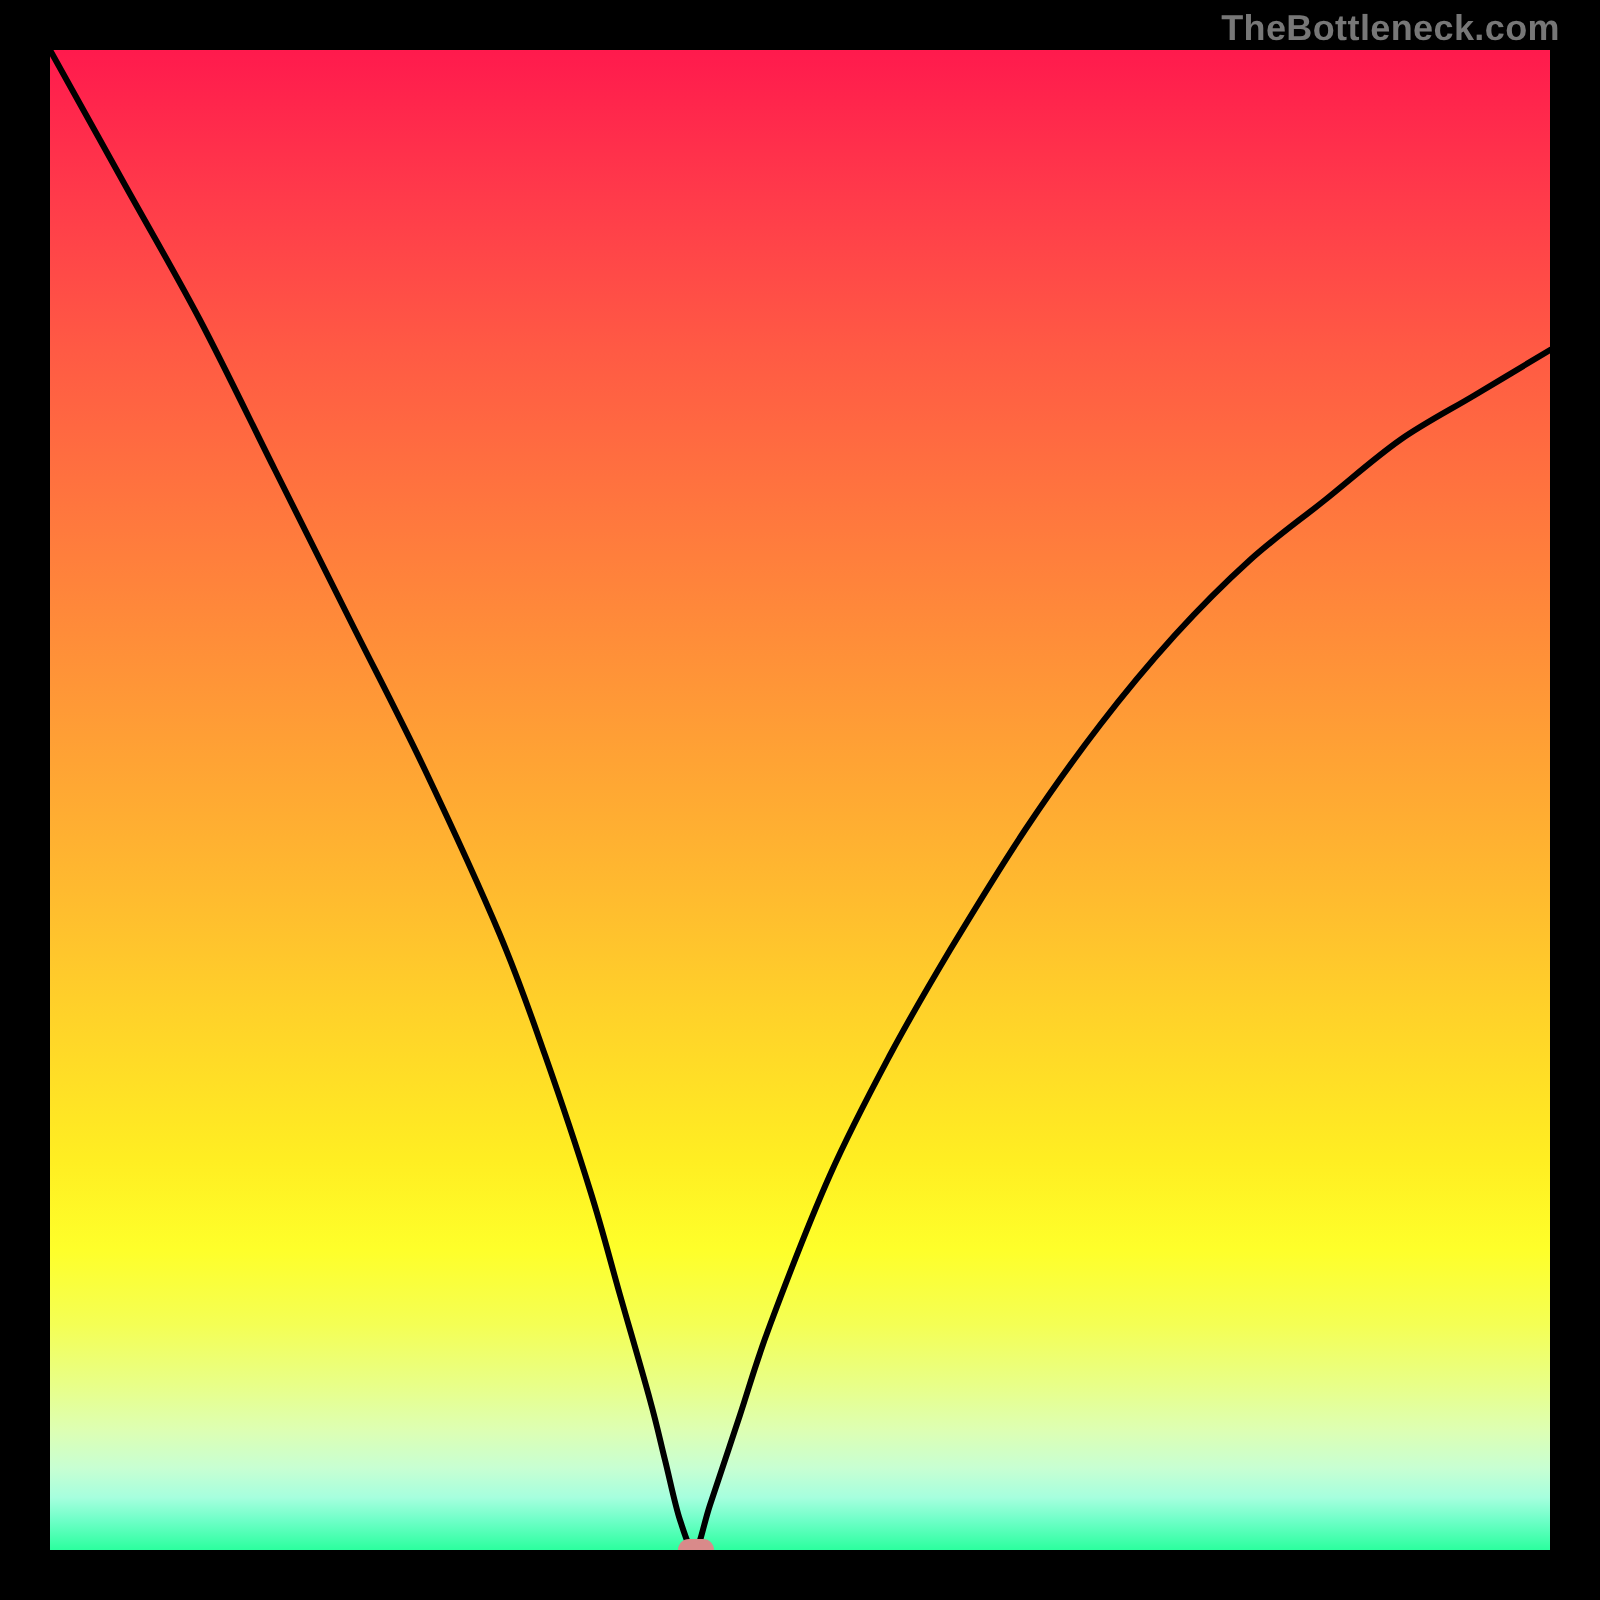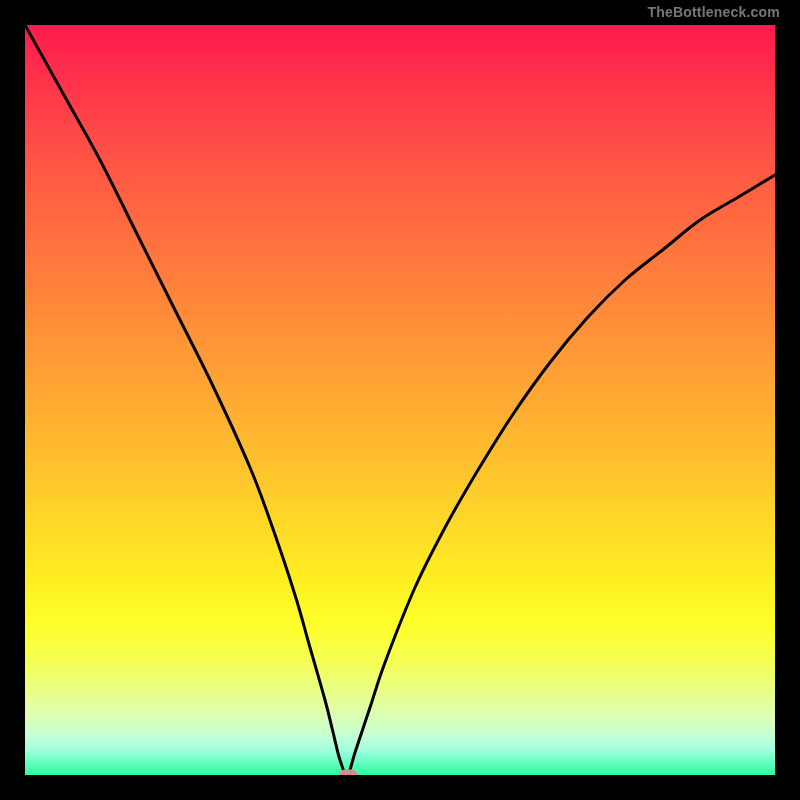--- a/index.html
+++ b/index.html
@@ -14,21 +14,21 @@
     position: relative;
     width: 800px;
     height: 800px;
     background: #000;
   }
   .watermark {
     position: absolute;
     top: 4px;
     right: 20px;
     color: #777;
-    font-size: 14px;
+    font-size: 18px;
     font-weight: 600;
     letter-spacing: 0.2px;
   }
   .plot {
     position: absolute;
     left: 25px;
     top: 25px;
     width: 750px;
     height: 750px;
     overflow: hidden;

